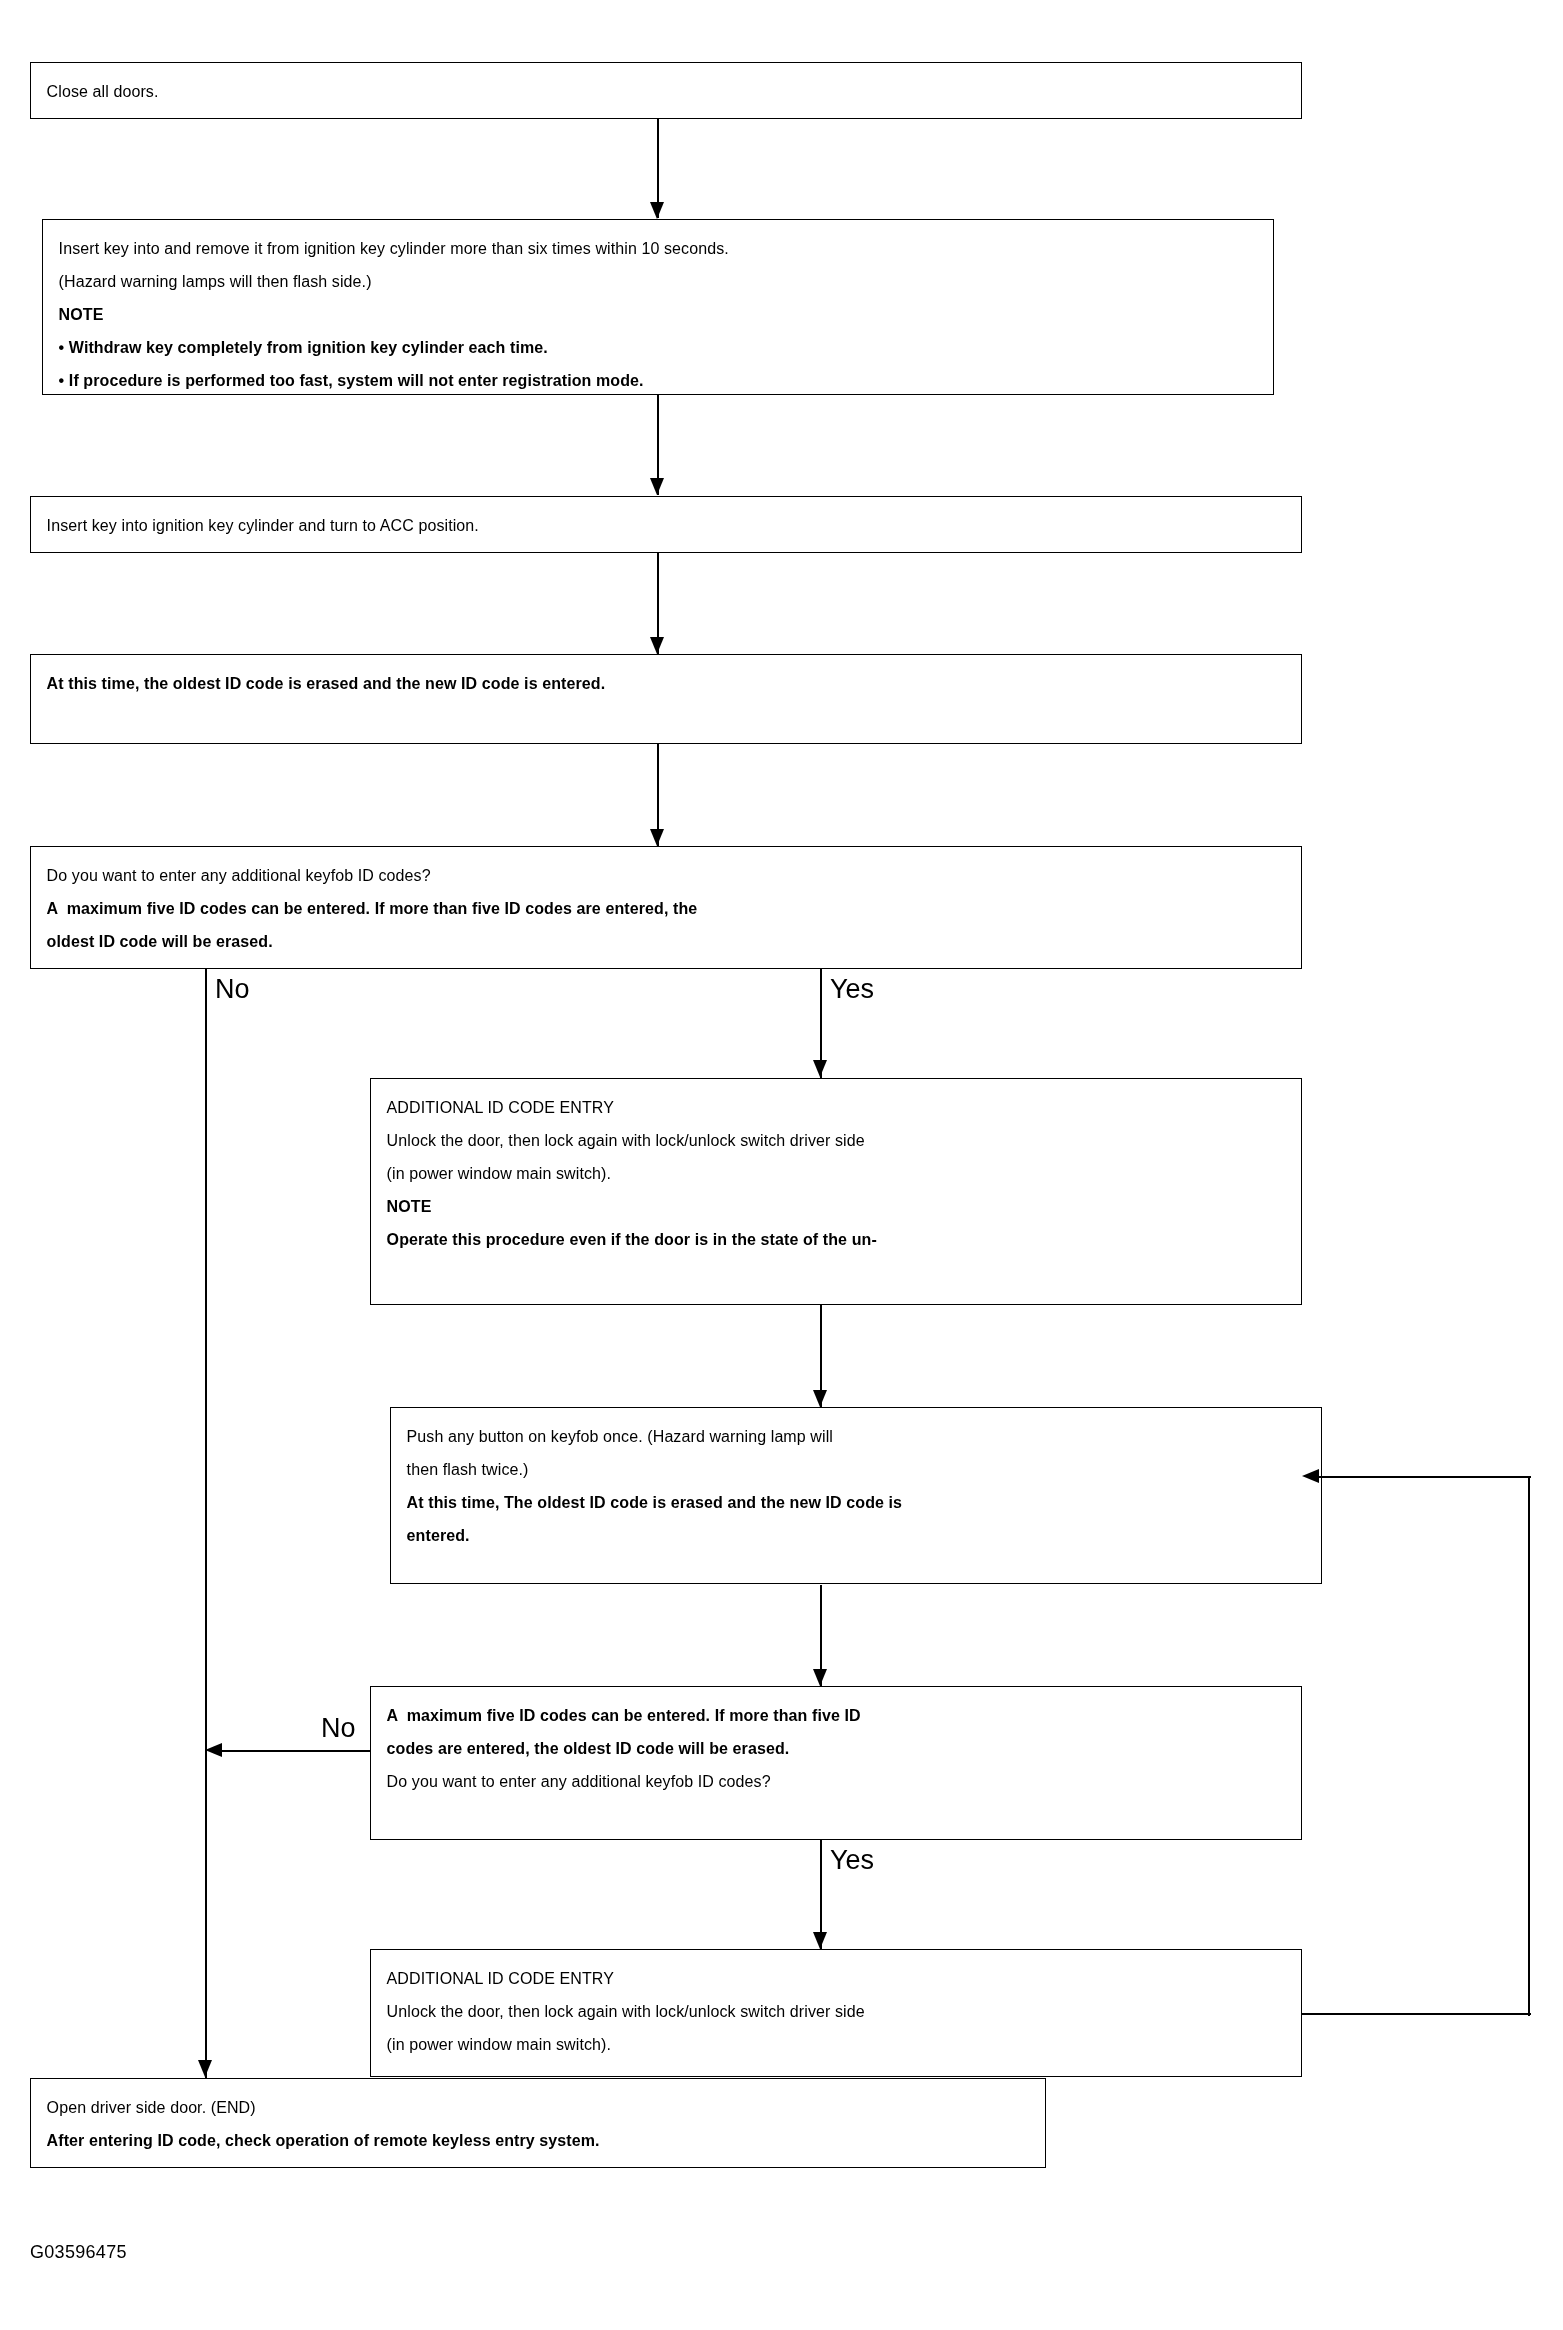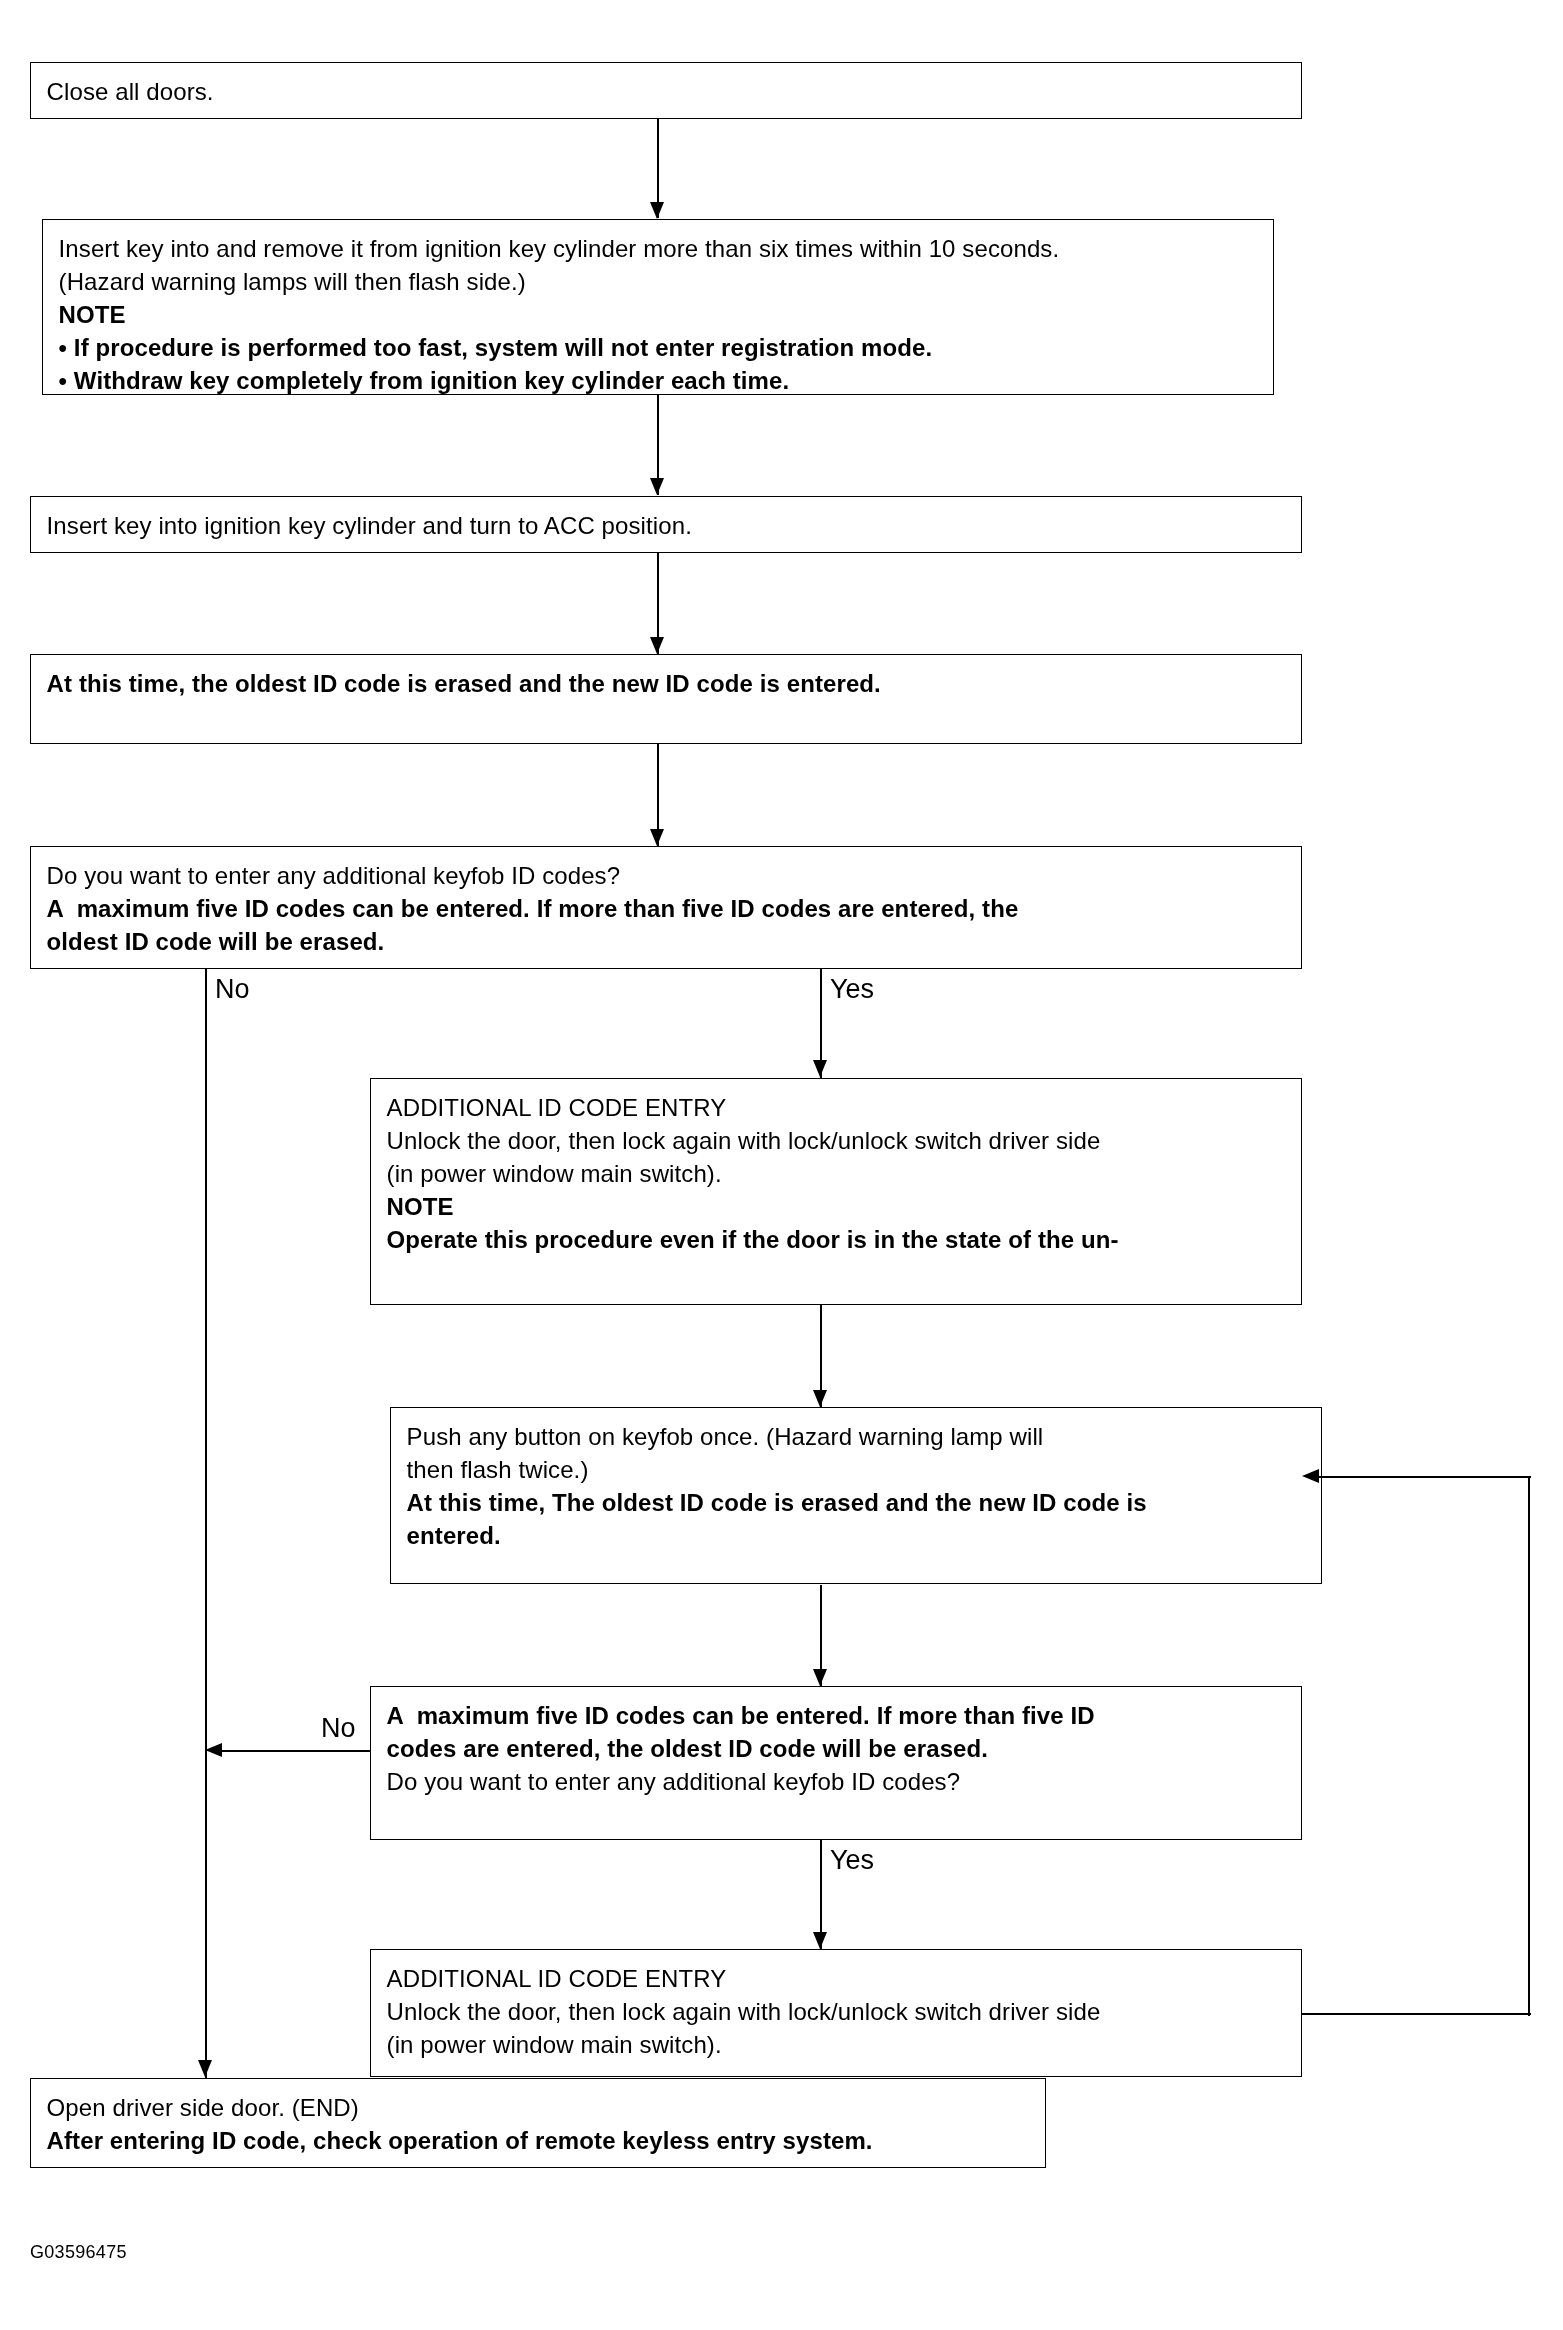--- a/index.html
+++ b/index.html
@@ -20,21 +20,21 @@
   }
   
   .fbox {
     position: absolute;
     box-sizing: border-box;
     border: 1.7px solid #000000;
     background: #ffffff;
     padding: 12px 15.6px 12px 15.6px;
   }
   .fline {
-    font-size: 24px;
+    font-size: 16px;
     line-height: 33px;
     white-space: pre;
     letter-spacing: 0.1px;
   }
   .fline.b {
     font-weight: bold;
   }
   
   .vline {
     position: absolute;
@@ -88,22 +88,22 @@
     <div class="fline">Close all doors.</div>
   </div>
 
   <div class="vline" style="left:657px; top:119px; height:99px;"></div>
   <div class="arrow-down" style="left:650px; top:202px;"></div>
 
   <div class="fbox" style="left:42px; top:219px; width:1232px; height:176px;">
     <div class="fline">Insert key into and remove it from ignition key cylinder more than six times within 10 seconds.</div>
     <div class="fline">(Hazard warning lamps will then flash side.)</div>
     <div class="fline b">NOTE</div>
+    <div class="fline b">• Withdraw key completely from ignition key cylinder each time.</div>
     <div class="fline b">• If procedure is performed too fast, system will not enter registration mode.</div>
-    <div class="fline b">• Withdraw key completely from ignition key cylinder each time.</div>
   </div>
 
   <div class="vline" style="left:657px; top:395px; height:100px;"></div>
   <div class="arrow-down" style="left:650px; top:478px;"></div>
 
   <div class="fbox" style="left:30px; top:496px; width:1272px; height:57px;">
     <div class="fline">Insert key into ignition key cylinder and turn to ACC position.</div>
   </div>
 
   <div class="vline" style="left:657px; top:553px; height:101px;"></div>

